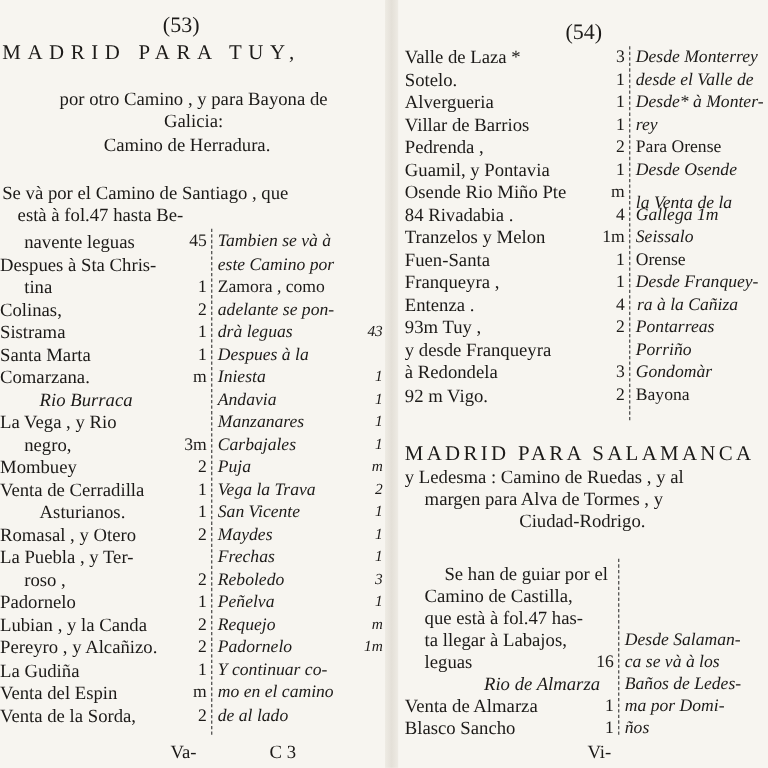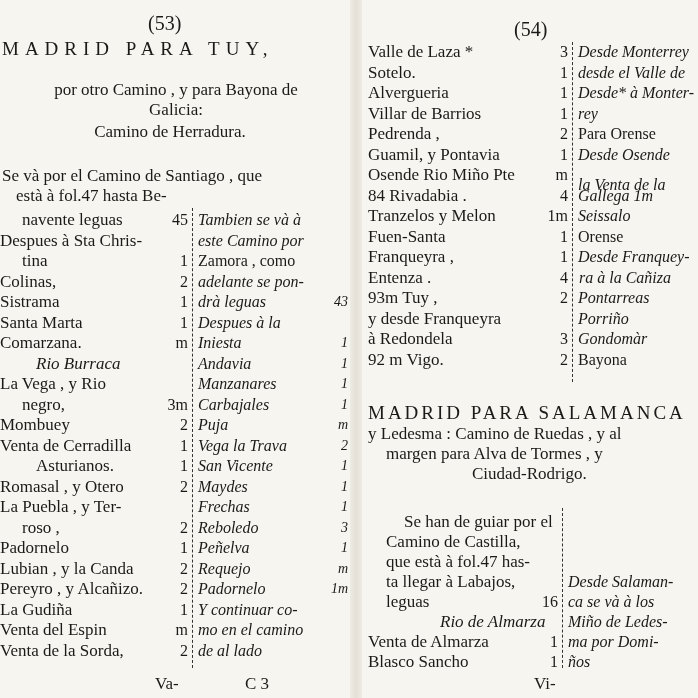--- a/index.html
+++ b/index.html
@@ -220,19 +220,19 @@
       <div class="line it" style="left:36px; top:612px;margin-left:42px;">Rio de Almarza</div>
       <div class="num" style="left:160px; width:36px; top:612px;"></div>
       <div class="line" style="left:6px; top:632px;">Venta de Almarza</div>
       <div class="num" style="left:160px; width:36px; top:632px;">1</div>
       <div class="line" style="left:6px; top:652px;">Blasco Sancho</div>
       <div class="num" style="left:160px; width:36px; top:652px;">1</div>
     </div>
   <div id="right2-notes">
       <div class="side" style="left:206px; top:572px;">Desde Salaman-</div>
       <div class="side" style="left:206px; top:592px;">ca se và à los</div>
-      <div class="side" style="left:206px; top:612px;">Miño de Ledes-</div>
+      <div class="side" style="left:206px; top:612px;">Baños de Ledes-</div>
       <div class="side" style="left:206px; top:632px;">ma por Domi-</div>
       <div class="side" style="left:206px; top:652px;">ños</div>
     </div>
 
   <div class="foot" style="left:172px; top:674px;">Vi-</div>
 </div>
 
 </body></html>

